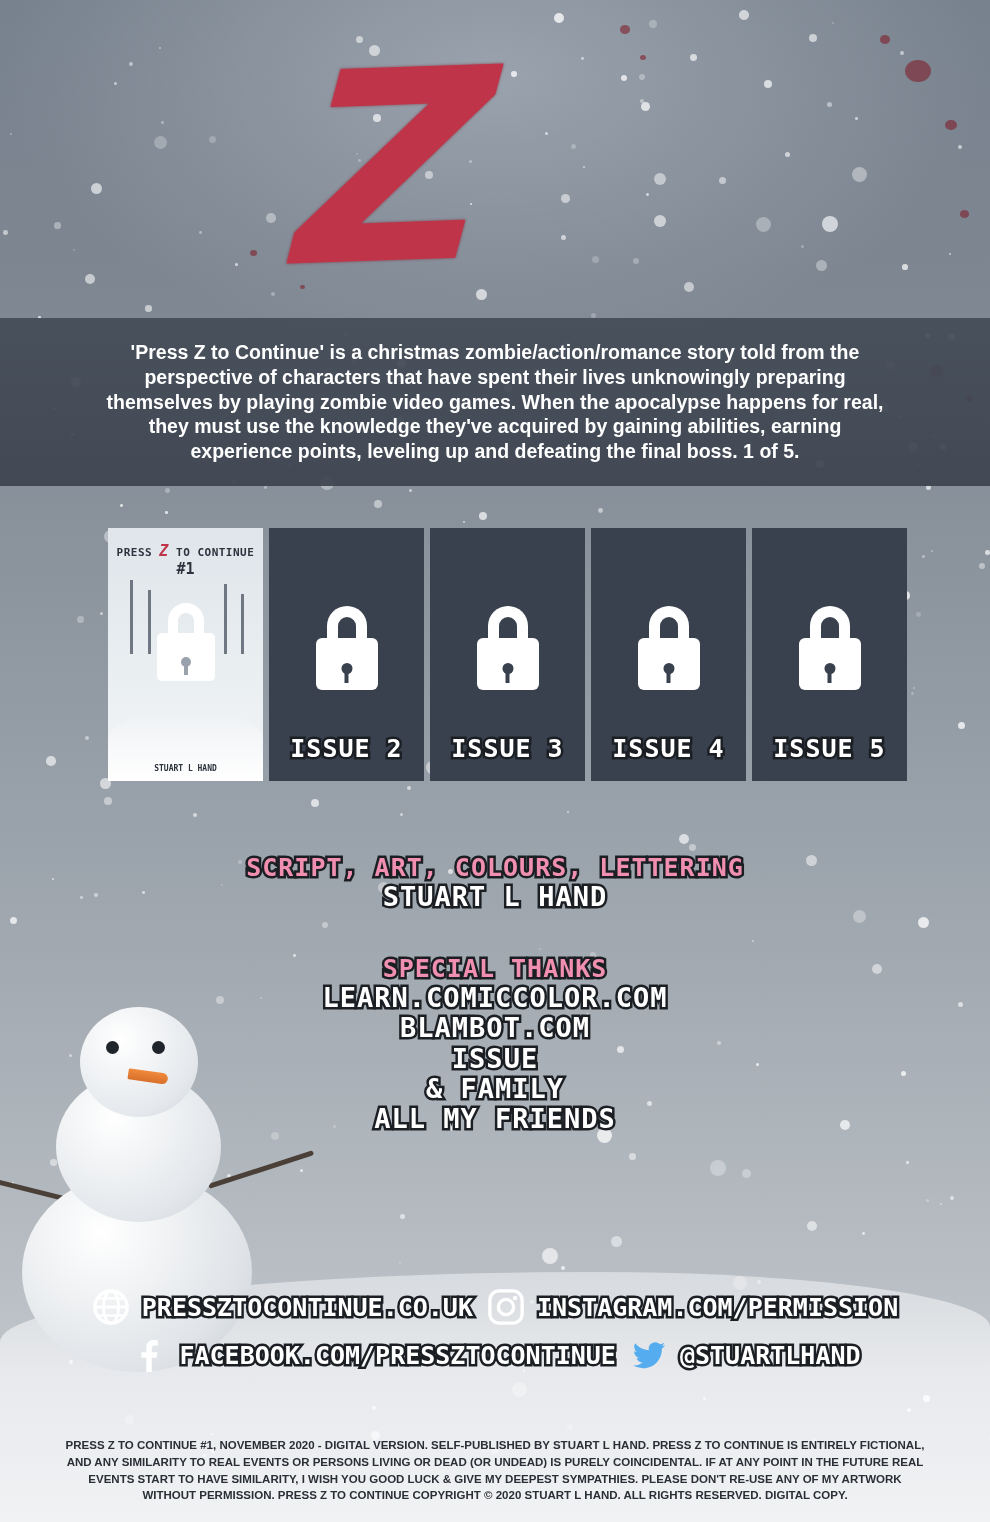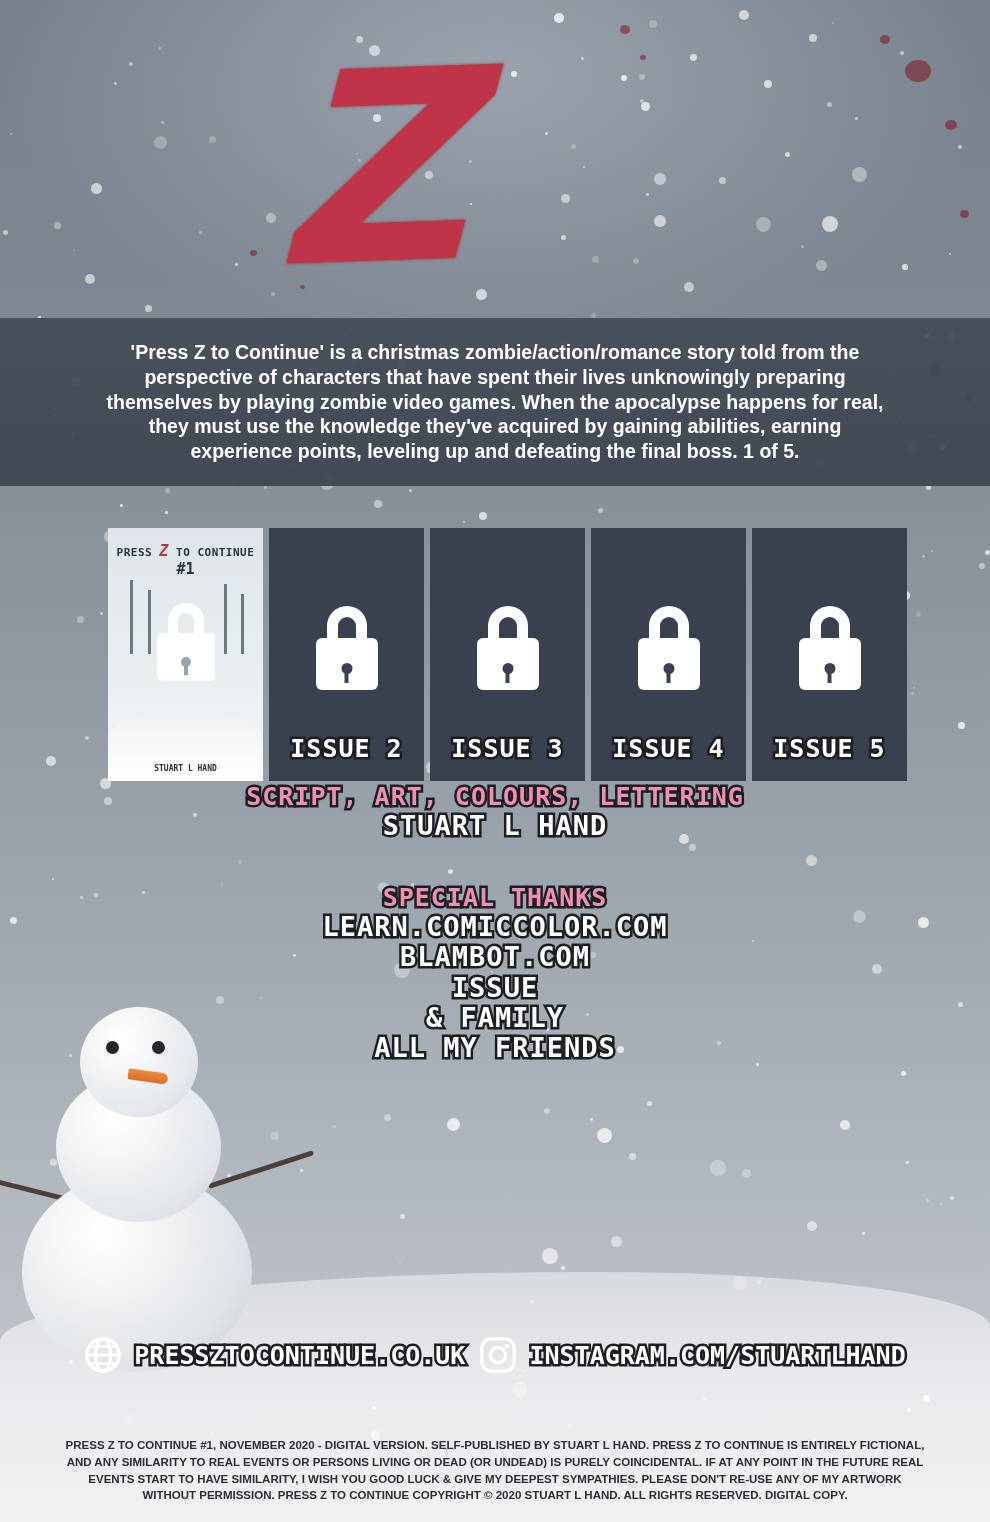--- a/index.html
+++ b/index.html
@@ -140,21 +140,21 @@
     position:absolute; bottom:0; left:0; width:100%; height:70px;
     background:linear-gradient(#eef1f4, #ffffff);
     border-radius:50% 50% 0 0 / 28px 28px 0 0;
   }
   .cover-author {
     position:absolute; bottom:8px; left:0; width:100%; text-align:center;
     font-family:"DejaVu Sans Mono", monospace; font-size:8px; font-weight:bold; color:#2c333d;
   }
 
   
-  #credits { position:absolute; left:0; top:782px; width:990px; text-align:center; }
+  #credits { position:absolute; left:0; top:853px; width:990px; text-align:center; }
   .credit-head {
     font-family:"DejaVu Sans Mono", monospace;
     font-size:25px; font-weight:bold; color:#f08fb0;
     letter-spacing:1px;
     -webkit-text-stroke:5px #1b1f24; paint-order:stroke fill;
   }
   .credit-line {
     font-family:"DejaVu Sans Mono", monospace;
     font-size:27px; font-weight:bold; color:#ffffff; letter-spacing:1px;
     -webkit-text-stroke:5px #1b1f24; paint-order:stroke fill;
@@ -578,18 +578,32 @@
         <line x1="6" y1="29" x2="34" y2="29" stroke="#fff" stroke-width="2.5"></line>
       </svg>
       <span class="social-text">PRESSZTOCONTINUE.CO.UK</span>
     </div>
     <div class="social-item">
       <svg class="ic" viewBox="0 0 40 40">
         <rect x="3" y="3" width="34" height="34" rx="10" fill="none" stroke="#fff" stroke-width="3.5"></rect>
         <circle cx="20" cy="20" r="8" fill="none" stroke="#fff" stroke-width="3.5"></circle>
         <circle cx="29.5" cy="10.5" r="2.4" fill="#fff"></circle>
       </svg>
-      <span class="social-text">INSTAGRAM.COM/STUARTLHAND</span>
+      <span class="social-text">INSTAGRAM.COM/PERMISSION</span>
+    </div>
+  </div>
+  <div class="social-row">
+    <div class="social-item">
+      <svg class="ic" viewBox="0 0 40 40">
+        <path d="M24 38V23h5l1-6h-6v-4c0-1.7.5-2.9 3-2.9h3.2V4.7C29.6 4.5 27.9 4.3 26 4.3c-4.6 0-7.8 2.8-7.8 8V17H13v6h5.2v15z" fill="#fff"></path>
+      </svg>
+      <span class="social-text">FACEBOOK.COM/PRESSZTOCONTINUE</span>
+    </div>
+    <div class="social-item">
+      <svg class="ic" viewBox="0 0 40 40">
+        <path d="M37 9.6c-1.3.6-2.6 1-4 1.2 1.4-.9 2.5-2.2 3-3.8-1.3.8-2.8 1.4-4.4 1.7A7 7 0 0 0 19.8 15 19.8 19.8 0 0 1 5.4 7.7a7 7 0 0 0 2.2 9.3 6.9 6.9 0 0 1-3.2-.9v.1c0 3.4 2.4 6.2 5.6 6.9a7 7 0 0 1-3.1.1 7 7 0 0 0 6.5 4.8A14 14 0 0 1 3 30.9a19.7 19.7 0 0 0 10.7 3.1c12.8 0 19.8-10.6 19.8-19.8v-.9c1.4-1 2.5-2.3 3.5-3.7z" fill="#55acee"></path>
+      </svg>
+      <span class="social-text">@STUARTLHAND</span>
     </div>
   </div>
 </div>
 
 <div id="legal">PRESS Z TO CONTINUE #1, NOVEMBER 2020 - DIGITAL VERSION. SELF-PUBLISHED BY STUART L HAND. PRESS Z TO CONTINUE IS ENTIRELY FICTIONAL, AND ANY SIMILARITY TO REAL EVENTS OR PERSONS LIVING OR DEAD (OR UNDEAD) IS PURELY COINCIDENTAL. IF AT ANY POINT IN THE FUTURE REAL EVENTS  START TO HAVE SIMILARITY, I WISH YOU GOOD LUCK &amp; GIVE MY DEEPEST SYMPATHIES. PLEASE DON'T RE-USE ANY OF MY ARTWORK WITHOUT PERMISSION. PRESS Z TO CONTINUE COPYRIGHT © 2020 STUART L HAND. ALL RIGHTS RESERVED. DIGITAL COPY.</div>
 
 </body></html>

